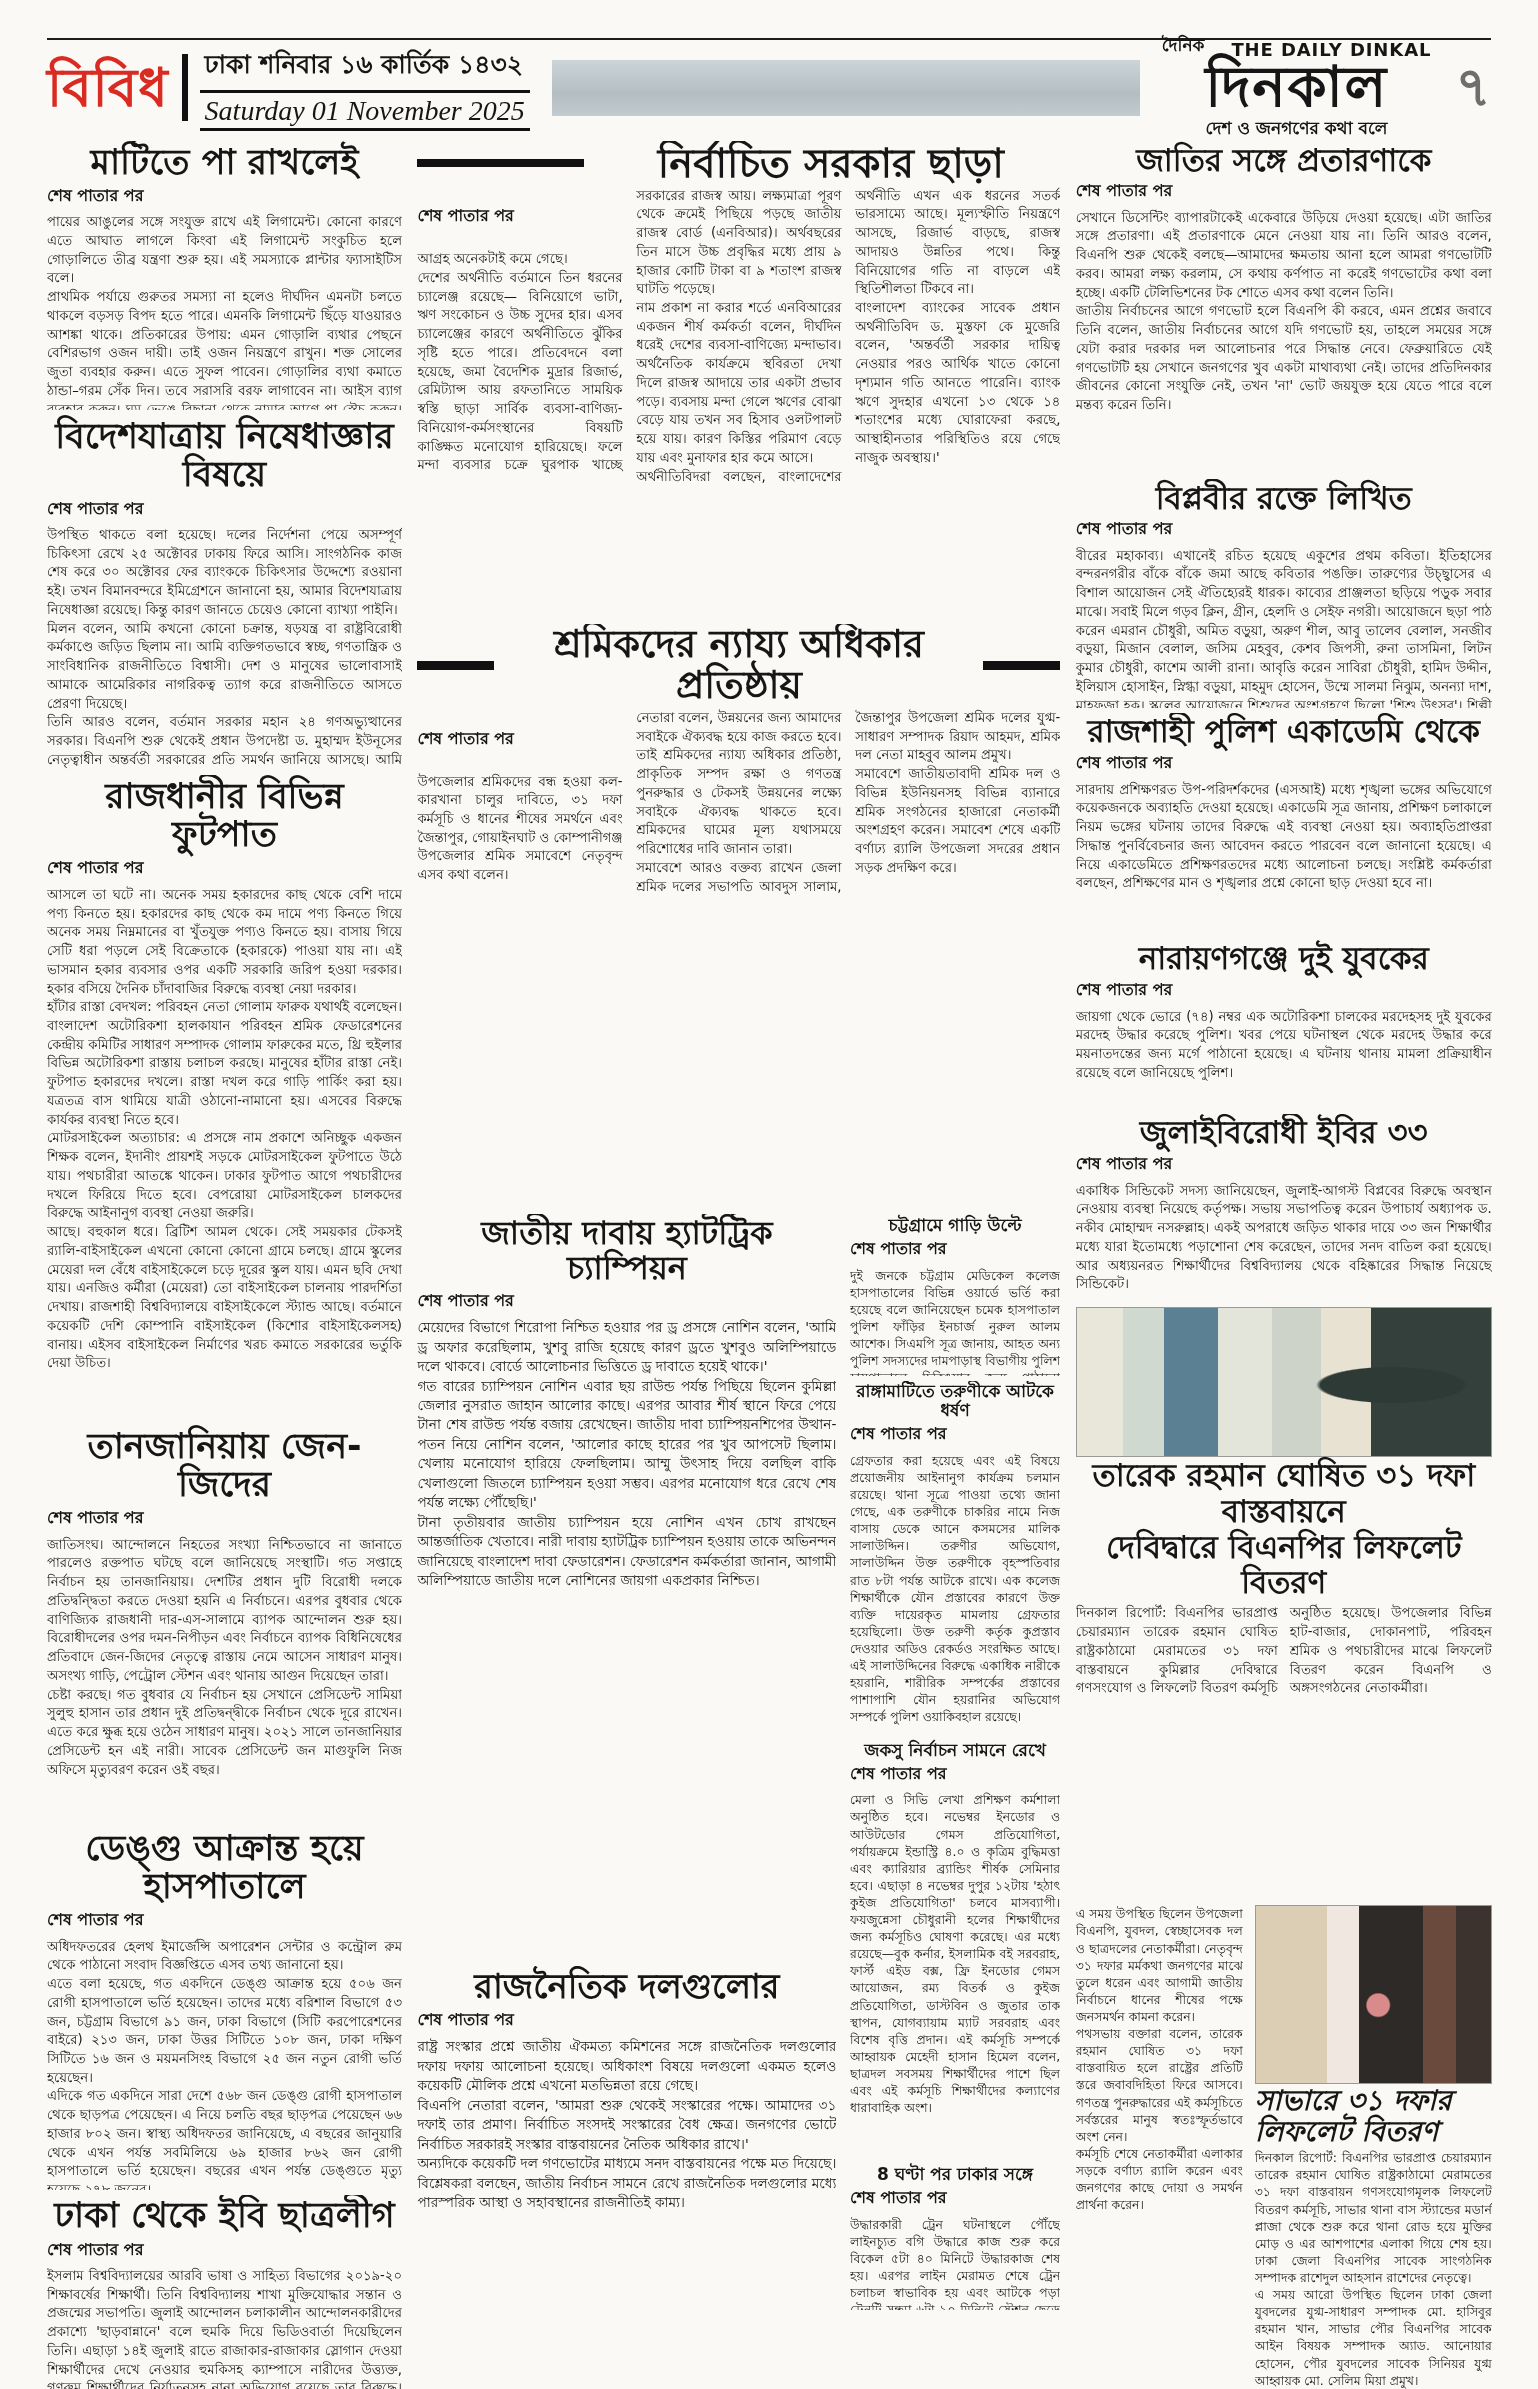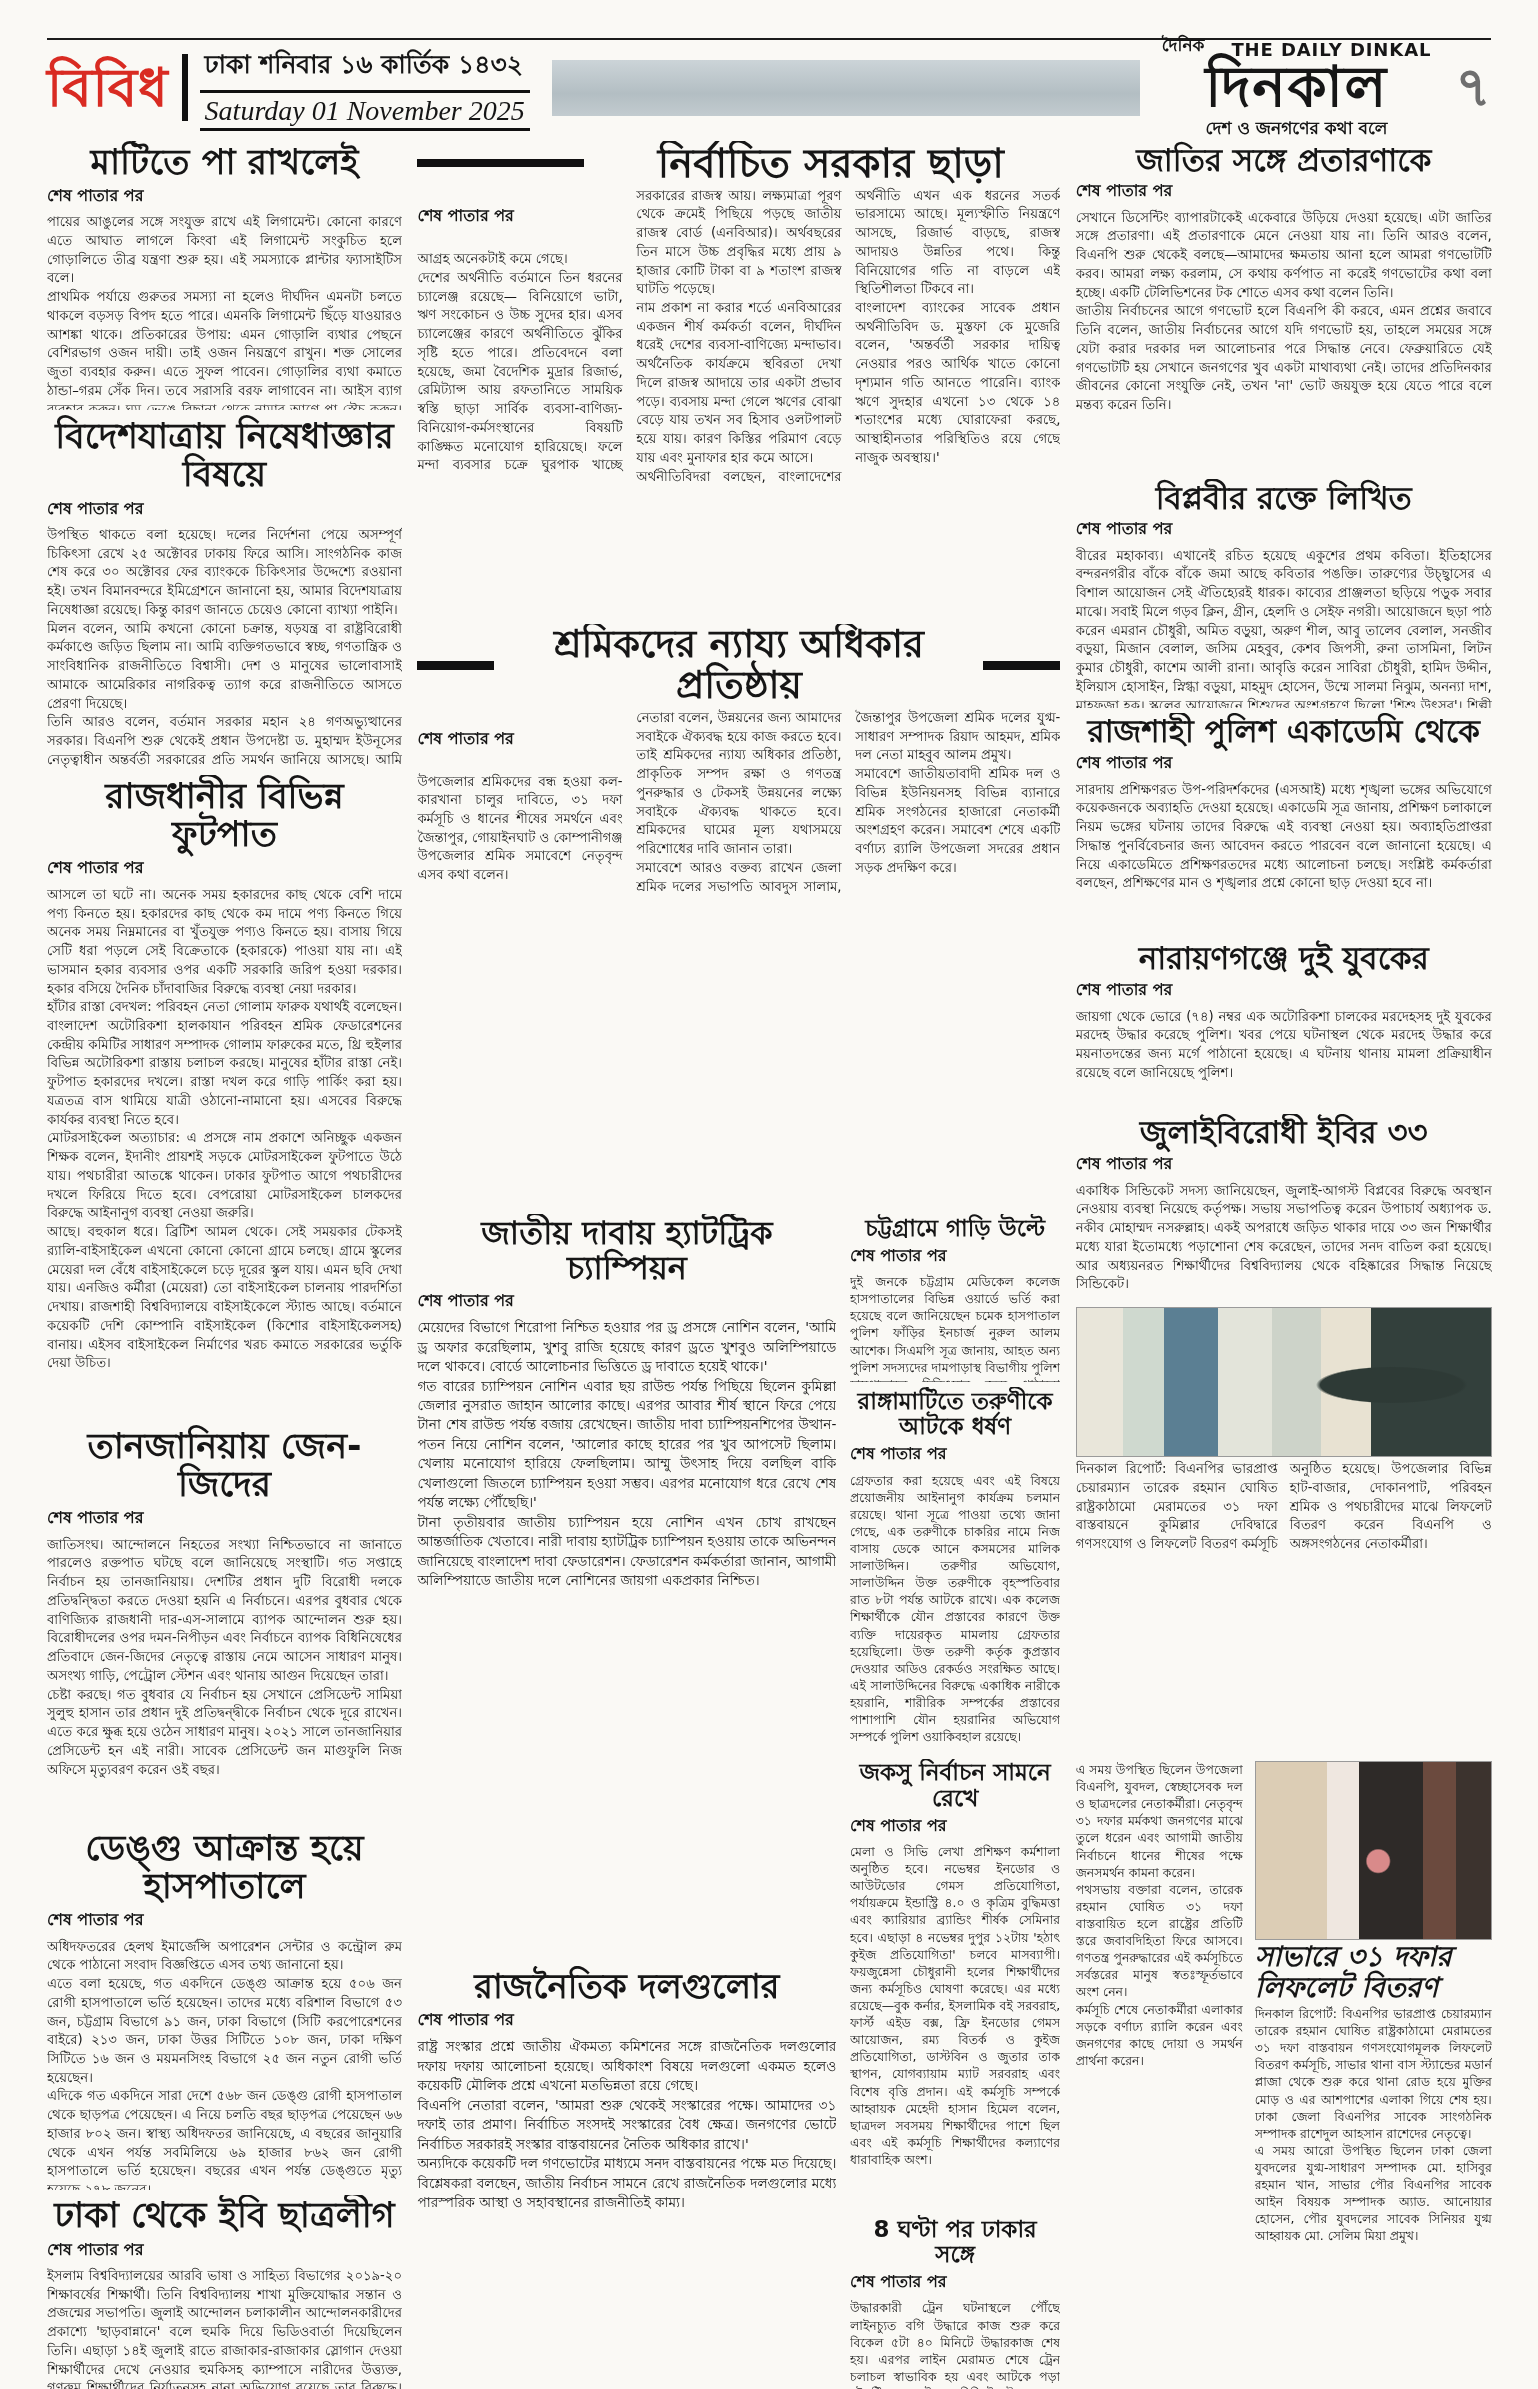--- a/index.html
+++ b/index.html
@@ -27,21 +27,21 @@
   .mid{width:643px;flex:0 0 643px;}
   .rightz{width:416px;flex:0 0 416px;}
   
   .art{overflow:hidden;margin-bottom:5.1px;}
   .hl{font-weight:bold;text-align:center;line-height:1.1;margin:1.7px 0 1.7px 0;}
   .hl-a{font-size:35px;}
   .hl-lead{font-size:40px;}
   .hl-w{font-size:38px;}
   .hl-chess{font-size:32px;}
   .hl-pol{font-size:34px;}
-  .hl-brief{font-size:23px;}
+  .hl-brief{font-size:17px;}
   .hl-r{font-size:31px;}
   .hl-cap{font-size:31px;line-height:1.15;}
   .hl-savar{font-size:28px;text-align:left;font-style:italic;}
   .cont{font-weight:bold;text-align:left;font-size:16px;margin-bottom:3.4px;}
   .bd{text-align:justify;white-space:pre-line;font-size:13.2px;line-height:1.42;overflow:hidden;}
   .bd-sm{font-size:12.4px;line-height:1.38;}
   .leadhead{display:flex;align-items:center;margin-bottom:1.7px;}
   .leadbar{flex:0 0 167px;height:8.5px;background:#111;margin-right:17px;}
   .leadbar-r{flex:0 0 77px;height:8.5px;background:#111;margin-left:17px;}
   .leadhead .hl{flex:1;margin:0;}
@@ -233,20 +233,24 @@
         <div class="cont">শেষ পাতার পর</div>
         <div class="bd" style="height:101px">জায়গা থেকে ভোরে (৭৪) নম্বর এক অটোরিকশা চালকের মরদেহসহ দুই যুবকের মরদেহ উদ্ধার করেছে পুলিশ। খবর পেয়ে ঘটনাস্থল থেকে মরদেহ উদ্ধার করে ময়নাতদন্তের জন্য মর্গে পাঠানো হয়েছে। এ ঘটনায় থানায় মামলা প্রক্রিয়াধীন রয়েছে বলে জানিয়েছে পুলিশ।</div>
       </div>
       <div class="art">
         <div class="hl hl-r">জুলাইবিরোধী ইবির ৩৩</div>
         <div class="cont">শেষ পাতার পর</div>
         <div class="bd" style="height:120px">একাধিক সিন্ডিকেট সদস্য জানিয়েছেন, জুলাই-আগস্ট বিপ্লবের বিরুদ্ধে অবস্থান নেওয়ায় ব্যবস্থা নিয়েছে কর্তৃপক্ষ। সভায় সভাপতিত্ব করেন উপাচার্য অধ্যাপক ড. নকীব মোহাম্মদ নসরুল্লাহ। একই অপরাধে জড়িত থাকার দায়ে ৩৩ জন শিক্ষার্থীর মধ্যে যারা ইতোমধ্যে পড়াশোনা শেষ করেছেন, তাদের সনদ বাতিল করা হয়েছে। আর অধ্যয়নরত শিক্ষার্থীদের বিশ্ববিদ্যালয় থেকে বহিষ্কারের সিদ্ধান্ত নিয়েছে সিন্ডিকেট।</div>
       </div>
 
       <div class="photo photo1"></div>
+      <div class="hl hl-cap">
+        <div>তারেক রহমান ঘোষিত ৩১ দফা বাস্তবায়নে</div>
+        <div>দেবিদ্বারে বিএনপির লিফলেট বিতরণ</div>
+      </div>
       <div class="bd cols2" style="height:301px;margin-top:3.4px">দিনকাল রিপোর্ট: বিএনপির ভারপ্রাপ্ত চেয়ারম্যান তারেক রহমান ঘোষিত রাষ্ট্রকাঠামো মেরামতের ৩১ দফা বাস্তবায়নে কুমিল্লার দেবিদ্বারে গণসংযোগ ও লিফলেট বিতরণ কর্মসূচি অনুষ্ঠিত হয়েছে। উপজেলার বিভিন্ন হাট-বাজার, দোকানপাট, পরিবহন শ্রমিক ও পথচারীদের মাঝে লিফলেট বিতরণ করেন বিএনপি ও অঙ্গসংগঠনের নেতাকর্মীরা।</div>
 
       <div class="rbottom">
         <div class="rb-left bd bd-sm">এ সময় উপস্থিত ছিলেন উপজেলা বিএনপি, যুবদল, স্বেচ্ছাসেবক দল ও ছাত্রদলের নেতাকর্মীরা। নেতৃবৃন্দ ৩১ দফার মর্মকথা জনগণের মাঝে তুলে ধরেন এবং আগামী জাতীয় নির্বাচনে ধানের শীষের পক্ষে জনসমর্থন কামনা করেন।
 পথসভায় বক্তারা বলেন, তারেক রহমান ঘোষিত ৩১ দফা বাস্তবায়িত হলে রাষ্ট্রের প্রতিটি স্তরে জবাবদিহিতা ফিরে আসবে। গণতন্ত্র পুনরুদ্ধারের এই কর্মসূচিতে সর্বস্তরের মানুষ স্বতঃস্ফূর্তভাবে অংশ নেন।
 কর্মসূচি শেষে নেতাকর্মীরা এলাকার সড়কে বর্ণাঢ্য র‍্যালি করেন এবং জনগণের কাছে দোয়া ও সমর্থন প্রার্থনা করেন।</div>
         <div class="rb-right">
           <div class="photo photo2"></div>
           <div class="hl hl-savar">সাভারে ৩১ দফার লিফলেট বিতরণ</div>
           <div class="bd bd-sm" style="height:308px">দিনকাল রিপোর্ট: বিএনপির ভারপ্রাপ্ত চেয়ারম্যান তারেক রহমান ঘোষিত রাষ্ট্রকাঠামো মেরামতের ৩১ দফা বাস্তবায়ন গণসংযোগমূলক লিফলেট বিতরণ কর্মসূচি, সাভার থানা বাস স্ট্যান্ডের মডার্ন প্লাজা থেকে শুরু করে থানা রোড হয়ে মুক্তির মোড় ও এর আশপাশের এলাকা গিয়ে শেষ হয়। ঢাকা জেলা বিএনপির সাবেক সাংগঠনিক সম্পাদক রাশেদুল আহসান রাশেদের নেতৃত্বে।

